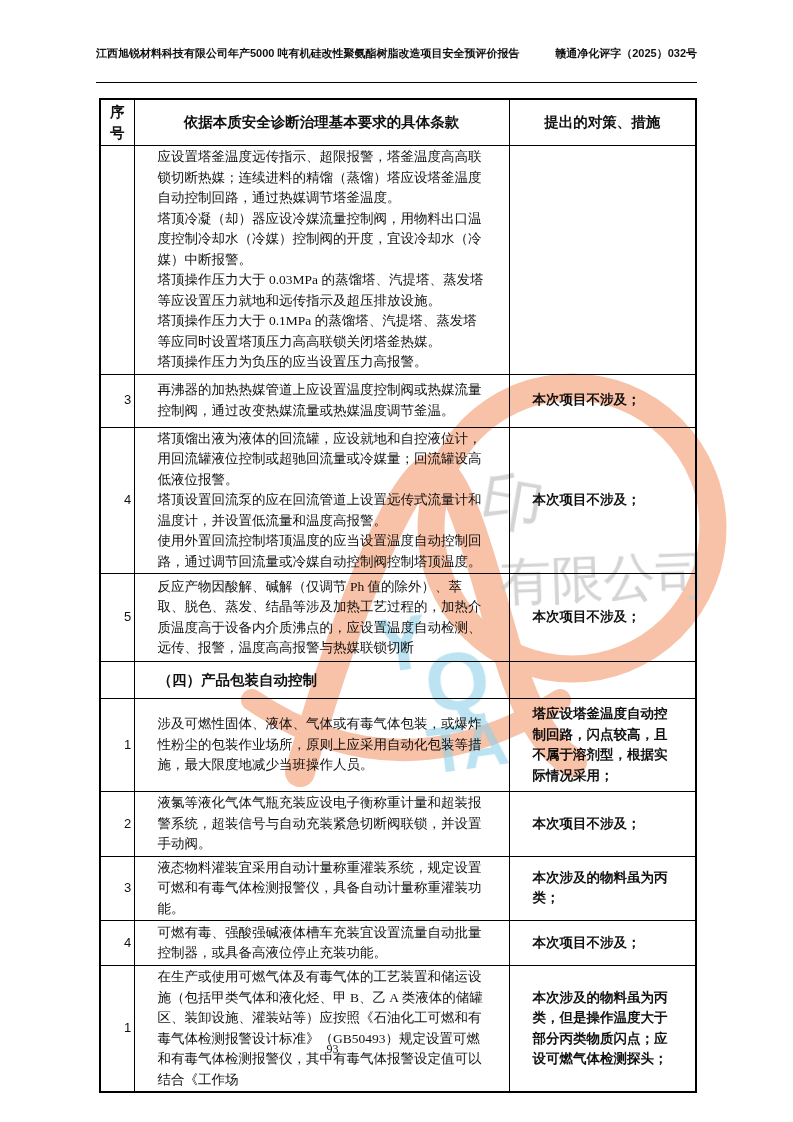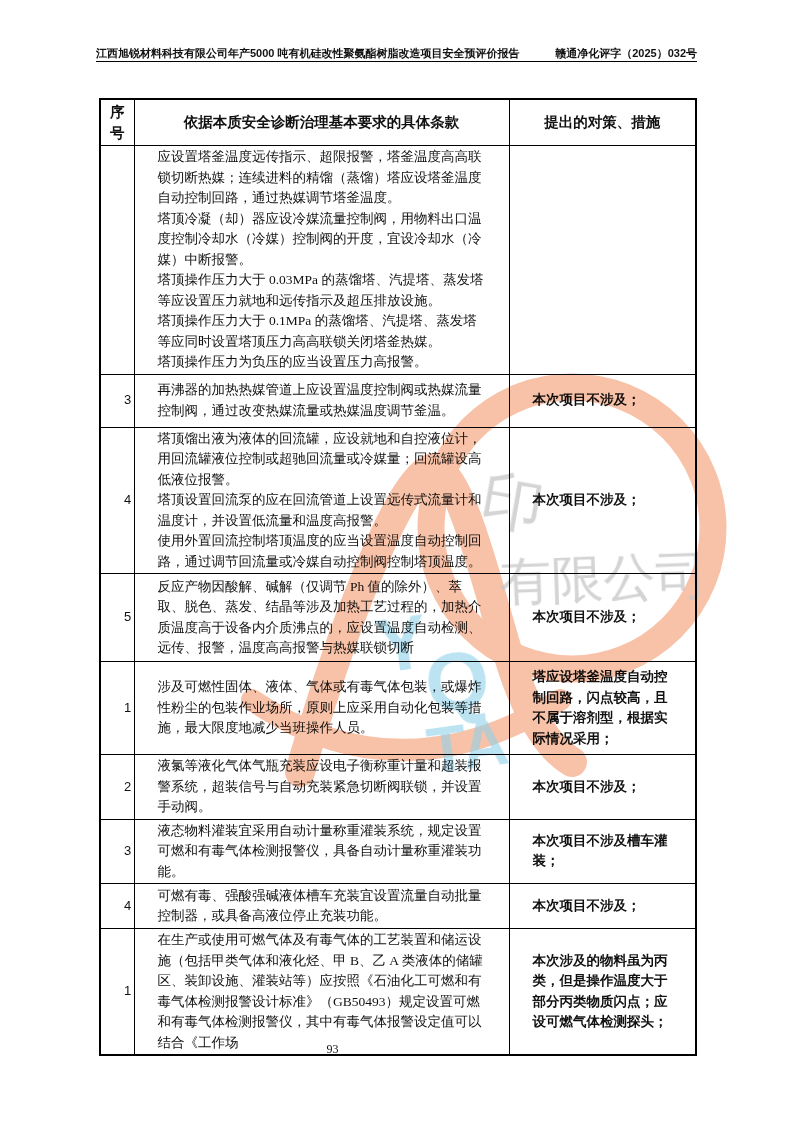--- a/index.html
+++ b/index.html
@@ -5,21 +5,21 @@
   html,body{margin:0;padding:0;}
   body{
     width:793px;height:1122px;position:relative;overflow:hidden;
     background:#ffffff;color:#111;
     font-family:"Liberation Serif", serif;
   }
   
   .doc-header{
     position:absolute;top:46px;left:96px;width:601px;
     display:flex;justify-content:space-between;align-items:flex-end;
-    border-bottom:1px solid #000;padding-bottom:0;
+    border-bottom:1px solid #000;padding-bottom:21px;
     font-family:"Liberation Sans", sans-serif;font-weight:bold;
     font-size:11px;white-space:nowrap;
   }
   .doc-header .title{letter-spacing:0px;}
   .doc-header .docno{}
   
   table.main{
     position:absolute;top:98px;left:99px;width:596px;
     border-collapse:collapse;table-layout:fixed;
     border:2px solid #000;
@@ -107,34 +107,39 @@
     <td class="clause">塔顶馏出液为液体的回流罐，应设就地和自控液位计，用回流罐液位控制或超驰回流量或冷媒量；回流罐设高低液位报警。
 塔顶设置回流泵的应在回流管道上设置远传式流量计和温度计，并设置低流量和温度高报警。
 使用外置回流控制塔顶温度的应当设置温度自动控制回路，通过调节回流量或冷媒自动控制阀控制塔顶温度。</td>
     <td class="measure">本次项目不涉及；</td>
   </tr>
   <tr class="h-r3">
     <td class="num">5</td>
     <td class="clause">反应产物因酸解、碱解（仅调节 Ph 值的除外）、萃取、脱色、蒸发、结晶等涉及加热工艺过程的，加热介质温度高于设备内介质沸点的，应设置温度自动检测、远传、报警，温度高高报警与热媒联锁切断</td>
     <td class="measure">本次项目不涉及；</td>
   </tr>
+  <tr class="h-s4">
+    <td class="num"></td>
+    <td class="section">（四）产品包装自动控制</td>
+    <td></td>
+  </tr>
   <tr class="h-r5">
     <td class="num">1</td>
     <td class="clause">涉及可燃性固体、液体、气体或有毒气体包装，或爆炸性粉尘的包装作业场所，原则上应采用自动化包装等措施，最大限度地减少当班操作人员。</td>
     <td class="measure">塔应设塔釜温度自动控制回路，闪点较高，且不属于溶剂型，根据实际情况采用；</td>
   </tr>
   <tr class="h-r6">
     <td class="num">2</td>
     <td class="clause">液氯等液化气体气瓶充装应设电子衡称重计量和超装报警系统，超装信号与自动充装紧急切断阀联锁，并设置手动阀。</td>
     <td class="measure">本次项目不涉及；</td>
   </tr>
   <tr class="h-r7">
     <td class="num">3</td>
     <td class="clause">液态物料灌装宜采用自动计量称重灌装系统，规定设置可燃和有毒气体检测报警仪，具备自动计量称重灌装功能。</td>
-    <td class="measure">本次项目不涉及槽车灌装；</td>
+    <td class="measure">本次涉及的物料虽为丙类；</td>
   </tr>
   <tr class="h-r8">
     <td class="num">4</td>
     <td class="clause">可燃有毒、强酸强碱液体槽车充装宜设置流量自动批量控制器，或具备高液位停止充装功能。</td>
     <td class="measure">本次项目不涉及；</td>
   </tr>
   <tr class="h-r10">
     <td class="num">1</td>
     <td class="clause">在生产或使用可燃气体及有毒气体的工艺装置和储运设施（包括甲类气体和液化烃、甲 B、乙 A 类液体的储罐区、装卸设施、灌装站等）应按照《石油化工可燃和有毒气体检测报警设计标准》（GB50493）规定设置可燃和有毒气体检测报警仪，其中有毒气体报警设定值可以结合《工作场</td>
     <td class="measure">本次涉及的物料虽为丙类，但是操作温度大于部分丙类物质闪点；应设可燃气体检测探头；</td>

